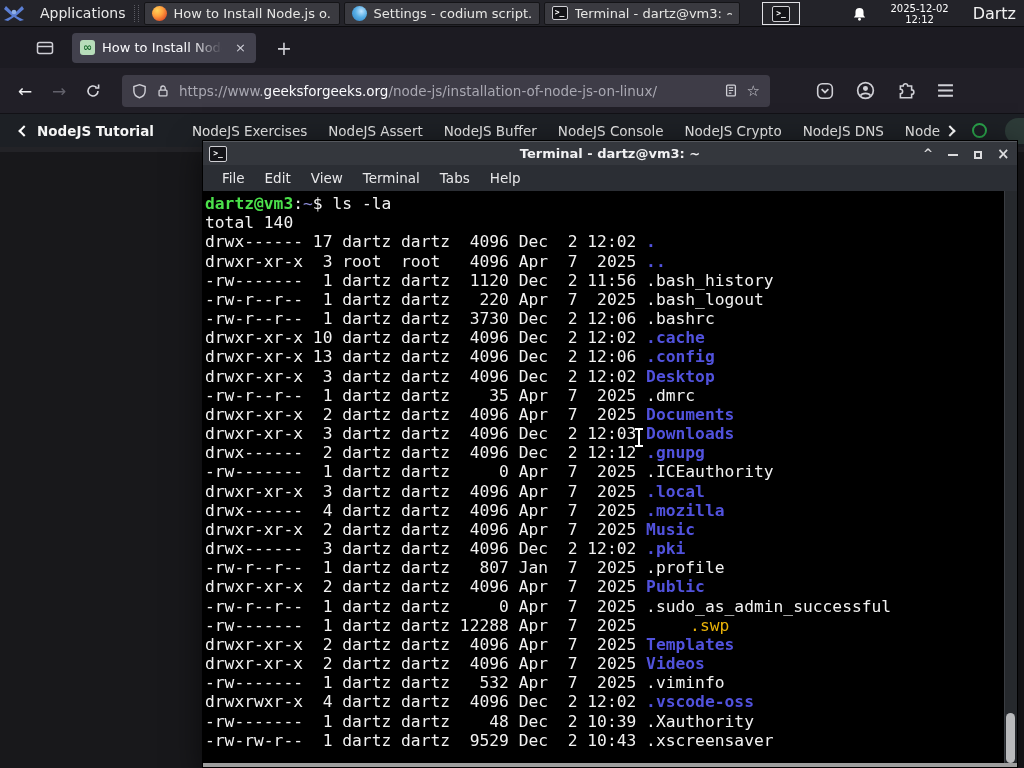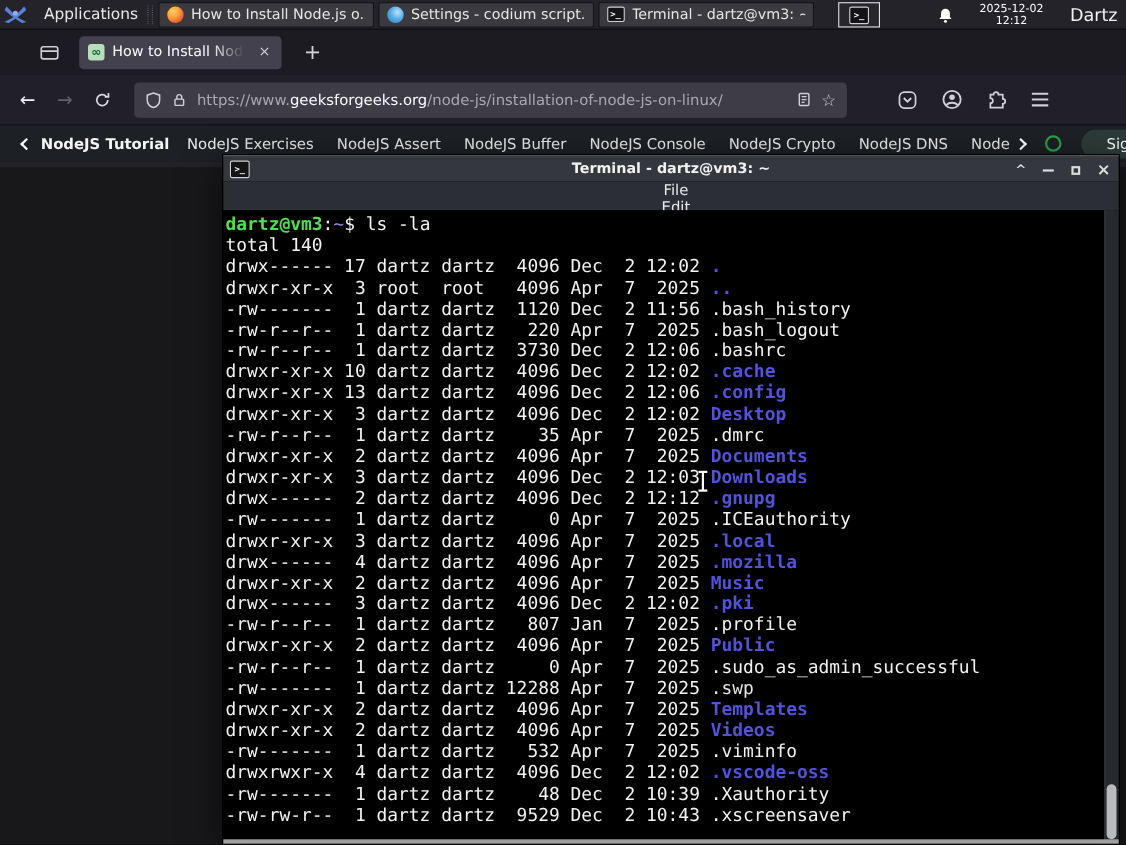--- a/index.html
+++ b/index.html
@@ -60,45 +60,45 @@
   .url-text { font-size:13.5px; white-space:nowrap; overflow:hidden; flex:1; }
   .u-dim { color:#a9a8b2; } .u-dom { color:#fbfbfe; }
   .url-end-ic { color:#cfcfd6; font-size:15px; }
   .toolbar-right { display:flex; align-items:center; gap:22px; margin-left:46px; }
   
   #gfg-header { position:absolute; left:0; top:114px; width:1024px; height:33px; background:#1d2025;
     display:flex; align-items:center; z-index:2; overflow:hidden; }
   .gfg-back { display:flex; align-items:center; gap:9px; margin-left:20px; }
   .gfg-back .chev { border-color:#ffffff; border-width:2.5px; width:8px; height:8px; }
   .gfg-back-label { font-size:13.5px; font-weight:bold; color:#f5f5f5; white-space:nowrap; }
-  .gfg-links { display:flex; align-items:center; gap:21px; margin-left:16px;justify-content:center; }
+  .gfg-links { display:flex; align-items:center; gap:21px; margin-left:38px;justify-content:center; }
   .gfg-link { font-size:13.5px; color:#e9e9e9; white-space:nowrap; }
   .gfg-right { display:flex; align-items:center; gap:18px; margin-left:6px; }
   .search-ring { width:15px; height:15px; border:2.5px solid #2aa14a; border-radius:50%; }
   .signin { width:92px; height:26px; border-radius:14px; background:#2d3b38; color:#f2f2f2;
     font-size:13.5px; display:flex; align-items:center; justify-content:center; }
   #page-body-top { position:absolute; left:0; top:147px; width:1024px; height:5px; background:#232327; z-index:1; }
   
   #terminal { position:absolute; left:202px; top:140px; width:816px; height:628px; z-index:10;
     border:1px solid #000; box-shadow:0 8px 30px rgba(0,0,0,.6); background:#000; }
   #term-titlebar { position:absolute; left:0; top:0; width:100%; height:24px; background:#34373d;
     border-top:1px solid #55585e; display:flex; align-items:center; }
   .term-title-ic { margin-left:6px; }
   #term-title { position:absolute; left:0; right:0; text-align:center; font-size:13px; font-weight:bold; color:#f1f1f3; }
   .term-ctls { position:absolute; right:8px; top:0; height:24px; display:flex; align-items:center; gap:13px; z-index:2; }
   .term-ctl { color:#dcdcde; font-size:12px; font-weight:bold; width:12px; text-align:center; }
   #term-menubar { position:absolute; left:0; top:24px; width:100%; height:26px; background:#2b2e34;
-    display:flex; align-items:center; padding-left:9px;flex-direction:column; }
+    display:flex; align-items:center; padding-left:9px; }
   .menu-item { font-size:13.5px; color:#e8e8ea; padding:0 10px; }
   #term-content { position:absolute; left:0; top:50px; width:100%; height:574px; background:#000;
     font-family:"DejaVu Sans Mono","Liberation Mono",monospace; font-size:16.3px; line-height:19.17px;
     color:#f2f2f2; padding:3px 0 0 2px; overflow:hidden; }
   .tline { white-space:pre; }
   .t-dir { color:#5152dd; font-weight:bold; }
-  .t-dim { color:#e5e5e5; }
+  .t-dim { color:#eab308;margin-left:44px; }
   .t-file { color:inherit; }
   .p-green { color:#4be24b; font-weight:bold; }
   .p-cwd { color:#8c8cd8; }
   #term-scrolltrack { position:absolute; right:0; top:50px; width:13px; height:574px; background:#26292d; border-left:1px solid #3a3d42; }
   #term-scrollthumb { position:absolute; right:2px; top:572px; width:9px; height:50px; background:#b9babc; border-radius:5px; }
   #term-bottom-strip { position:absolute; left:0; bottom:0; width:100%; height:4px; background:#9e9e9e; z-index:5; }
   
   #cursor-ibeam { position:absolute; left:633px; top:428px; width:12px; height:19px; z-index:60;
     filter:drop-shadow(0 0 1px #000); }
   #cursor-ibeam .stem { position:absolute; left:5px; top:1px; width:2px; height:17px; background:#fff; }

